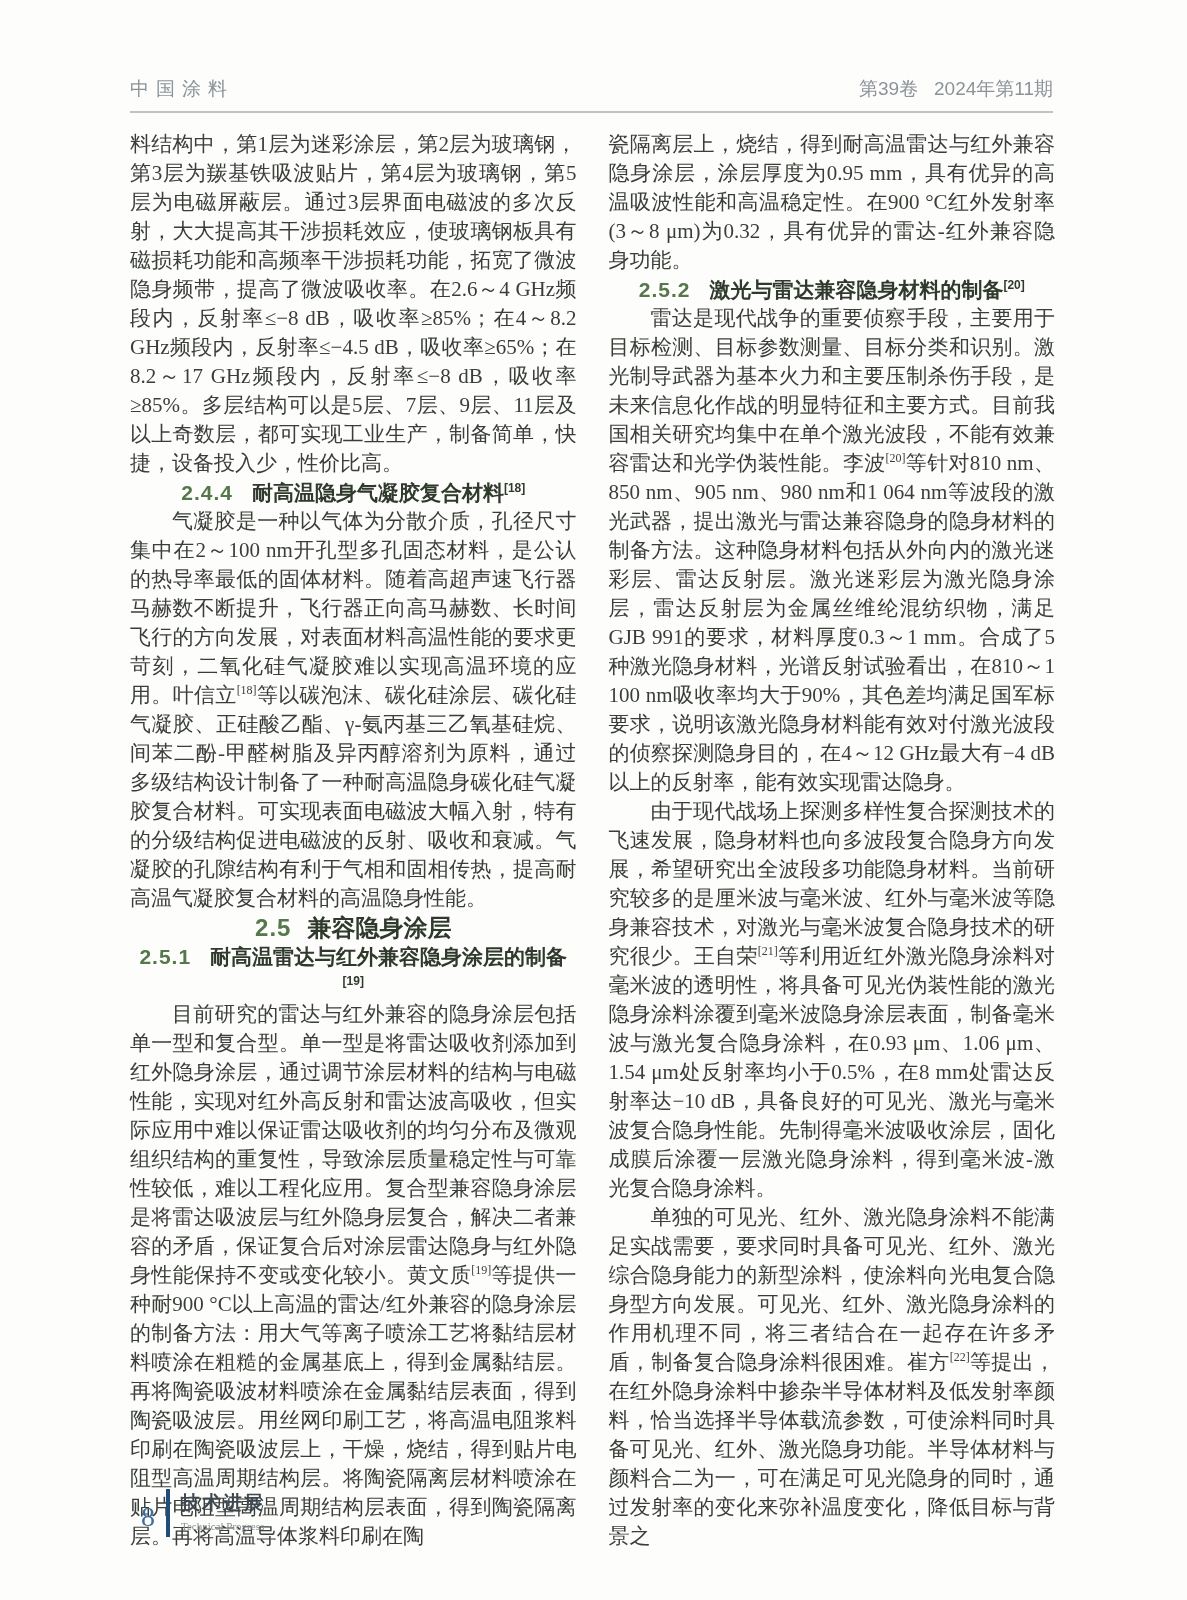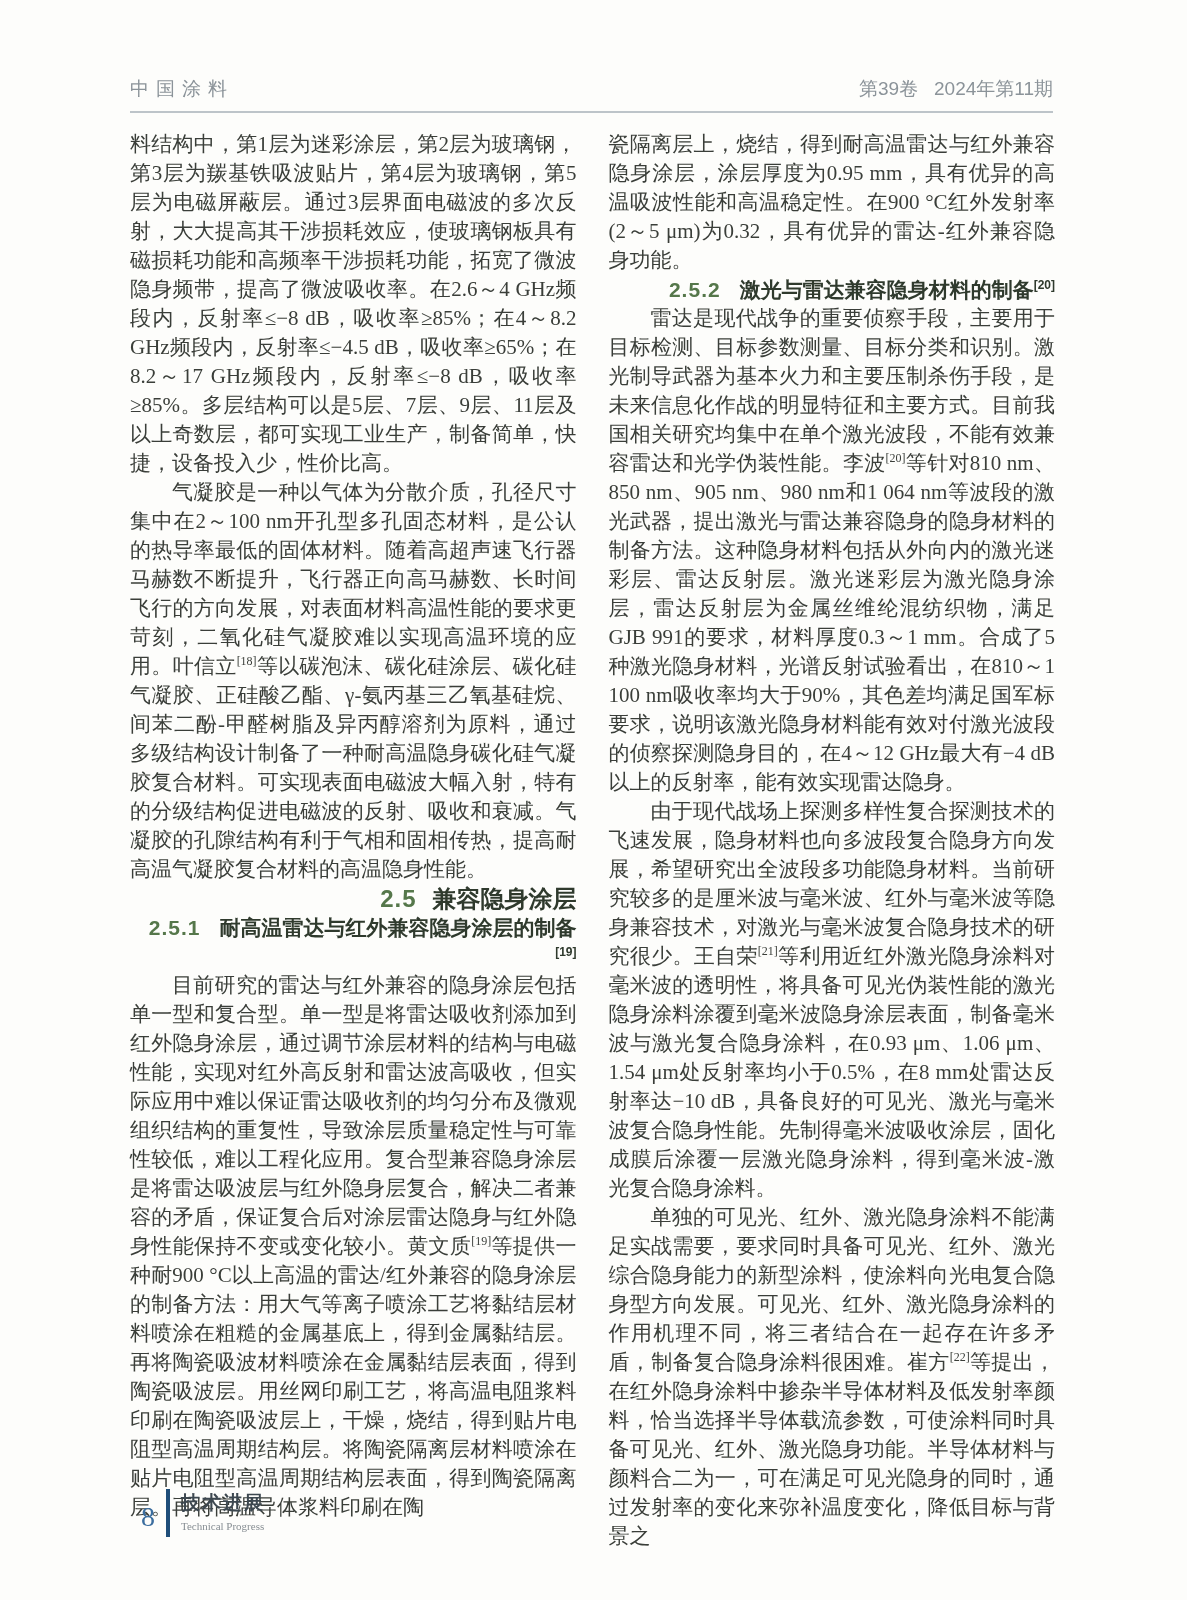--- a/index.html
+++ b/index.html
@@ -24,21 +24,21 @@
   }
   .col {
     width:446.5px; text-align:justify; font-size:21px; line-height:29px;
     color:var(--body-ink,#3a3e39);
   }
   .para { margin:0; text-indent:2em; }
   .para.no-indent { text-indent:0; }
   sup { font-size:12px; line-height:0; vertical-align:super; }
   .h2, .h3 {
     font-family:"Liberation Sans", sans-serif; font-weight:bold;
-    text-align:right; text-indent:0;
+    text-align:center; text-indent:0;
   }
   .h2 { font-size:24px; color:var(--heading-ink,#2f3a2d); }
   .h3 { font-size:21px; color:var(--heading-ink,#2f3a2d); }
   .hnum { color:var(--heading-green,#55774a); margin-right:19px; letter-spacing:1px; }
   .h2 .hnum { margin-right:16px; }
   
   .page-footer {
     position:absolute; left:141px; top:1489px;
     display:flex; align-items:center;
   }
@@ -65,27 +65,28 @@
 <div class="page">
 
   <div class="page-header">
     <span class="journal-title">中国涂料</span>
     <span class="issue-info">第39卷   2024年第11期</span>
   </div>
 
   <div class="article-body">
     <section class="col" id="col-left">
         <p class="para no-indent">料结构中，第1层为迷彩涂层，第2层为玻璃钢，第3层为羰基铁吸波贴片，第4层为玻璃钢，第5层为电磁屏蔽层。通过3层界面电磁波的多次反射，大大提高其干涉损耗效应，使玻璃钢板具有磁损耗功能和高频率干涉损耗功能，拓宽了微波隐身频带，提高了微波吸收率。在2.6～4 GHz频段内，反射率≤−8 dB，吸收率≥85%；在4～8.2 GHz频段内，反射率≤−4.5 dB，吸收率≥65%；在8.2～17 GHz频段内，反射率≤−8 dB，吸收率≥85%。多层结构可以是5层、7层、9层、11层及以上奇数层，都可实现工业生产，制备简单，快捷，设备投入少，性价比高。</p>
+        <div class="h3"><span class="hnum">2.4.4</span><span class="htitle">耐高温隐身气凝胶复合材料</span><sup>[18]</sup></div>
         <p class="para">气凝胶是一种以气体为分散介质，孔径尺寸集中在2～100 nm开孔型多孔固态材料，是公认的热导率最低的固体材料。随着高超声速飞行器马赫数不断提升，飞行器正向高马赫数、长时间飞行的方向发展，对表面材料高温性能的要求更苛刻，二氧化硅气凝胶难以实现高温环境的应用。叶信立<sup>[18]</sup>等以碳泡沫、碳化硅涂层、碳化硅气凝胶、正硅酸乙酯、γ-氨丙基三乙氧基硅烷、间苯二酚-甲醛树脂及异丙醇溶剂为原料，通过多级结构设计制备了一种耐高温隐身碳化硅气凝胶复合材料。可实现表面电磁波大幅入射，特有的分级结构促进电磁波的反射、吸收和衰减。气凝胶的孔隙结构有利于气相和固相传热，提高耐高温气凝胶复合材料的高温隐身性能。</p>
         <div class="h2"><span class="hnum">2.5</span><span class="htitle">兼容隐身涂层</span></div>
         <div class="h3"><span class="hnum">2.5.1</span><span class="htitle">耐高温雷达与红外兼容隐身涂层的制备</span><sup>[19]</sup></div>
         <p class="para">目前研究的雷达与红外兼容的隐身涂层包括单一型和复合型。单一型是将雷达吸收剂添加到红外隐身涂层，通过调节涂层材料的结构与电磁性能，实现对红外高反射和雷达波高吸收，但实际应用中难以保证雷达吸收剂的均匀分布及微观组织结构的重复性，导致涂层质量稳定性与可靠性较低，难以工程化应用。复合型兼容隐身涂层是将雷达吸波层与红外隐身层复合，解决二者兼容的矛盾，保证复合后对涂层雷达隐身与红外隐身性能保持不变或变化较小。黄文质<sup>[19]</sup>等提供一种耐900 °C以上高温的雷达/红外兼容的隐身涂层的制备方法：用大气等离子喷涂工艺将黏结层材料喷涂在粗糙的金属基底上，得到金属黏结层。再将陶瓷吸波材料喷涂在金属黏结层表面，得到陶瓷吸波层。用丝网印刷工艺，将高温电阻浆料印刷在陶瓷吸波层上，干燥，烧结，得到贴片电阻型高温周期结构层。将陶瓷隔离层材料喷涂在贴片电阻型高温周期结构层表面，得到陶瓷隔离层。再将高温导体浆料印刷在陶</p>
       </section>
     <section class="col" id="col-right">
-        <p class="para no-indent">瓷隔离层上，烧结，得到耐高温雷达与红外兼容隐身涂层，涂层厚度为0.95 mm，具有优异的高温吸波性能和高温稳定性。在900 °C红外发射率(2～5 μm)为0.32，具有优异的雷达-红外兼容隐身功能。</p>
+        <p class="para no-indent">瓷隔离层上，烧结，得到耐高温雷达与红外兼容隐身涂层，涂层厚度为0.95 mm，具有优异的高温吸波性能和高温稳定性。在900 °C红外发射率(3～8 μm)为0.32，具有优异的雷达-红外兼容隐身功能。</p>
         <div class="h3"><span class="hnum">2.5.2</span><span class="htitle">激光与雷达兼容隐身材料的制备</span><sup>[20]</sup></div>
         <p class="para">雷达是现代战争的重要侦察手段，主要用于目标检测、目标参数测量、目标分类和识别。激光制导武器为基本火力和主要压制杀伤手段，是未来信息化作战的明显特征和主要方式。目前我国相关研究均集中在单个激光波段，不能有效兼容雷达和光学伪装性能。李波<sup>[20]</sup>等针对810 nm、850 nm、905 nm、980 nm和1 064 nm等波段的激光武器，提出激光与雷达兼容隐身的隐身材料的制备方法。这种隐身材料包括从外向内的激光迷彩层、雷达反射层。激光迷彩层为激光隐身涂层，雷达反射层为金属丝维纶混纺织物，满足GJB 991的要求，材料厚度0.3～1 mm。合成了5种激光隐身材料，光谱反射试验看出，在810～1 100 nm吸收率均大于90%，其色差均满足国军标要求，说明该激光隐身材料能有效对付激光波段的侦察探测隐身目的，在4～12 GHz最大有−4 dB以上的反射率，能有效实现雷达隐身。</p>
         <p class="para">由于现代战场上探测多样性复合探测技术的飞速发展，隐身材料也向多波段复合隐身方向发展，希望研究出全波段多功能隐身材料。当前研究较多的是厘米波与毫米波、红外与毫米波等隐身兼容技术，对激光与毫米波复合隐身技术的研究很少。王自荣<sup>[21]</sup>等利用近红外激光隐身涂料对毫米波的透明性，将具备可见光伪装性能的激光隐身涂料涂覆到毫米波隐身涂层表面，制备毫米波与激光复合隐身涂料，在0.93 μm、1.06 μm、1.54 μm处反射率均小于0.5%，在8 mm处雷达反射率达−10 dB，具备良好的可见光、激光与毫米波复合隐身性能。先制得毫米波吸收涂层，固化成膜后涂覆一层激光隐身涂料，得到毫米波-激光复合隐身涂料。</p>
         <p class="para">单独的可见光、红外、激光隐身涂料不能满足实战需要，要求同时具备可见光、红外、激光综合隐身能力的新型涂料，使涂料向光电复合隐身型方向发展。可见光、红外、激光隐身涂料的作用机理不同，将三者结合在一起存在许多矛盾，制备复合隐身涂料很困难。崔方<sup>[22]</sup>等提出，在红外隐身涂料中掺杂半导体材料及低发射率颜料，恰当选择半导体载流参数，可使涂料同时具备可见光、红外、激光隐身功能。半导体材料与颜料合二为一，可在满足可见光隐身的同时，通过发射率的变化来弥补温度变化，降低目标与背景之</p>
       </section>
   </div>
 
   <div class="page-footer">
     <span class="pageno">8</span>
     <span class="footer-bar"></span>

